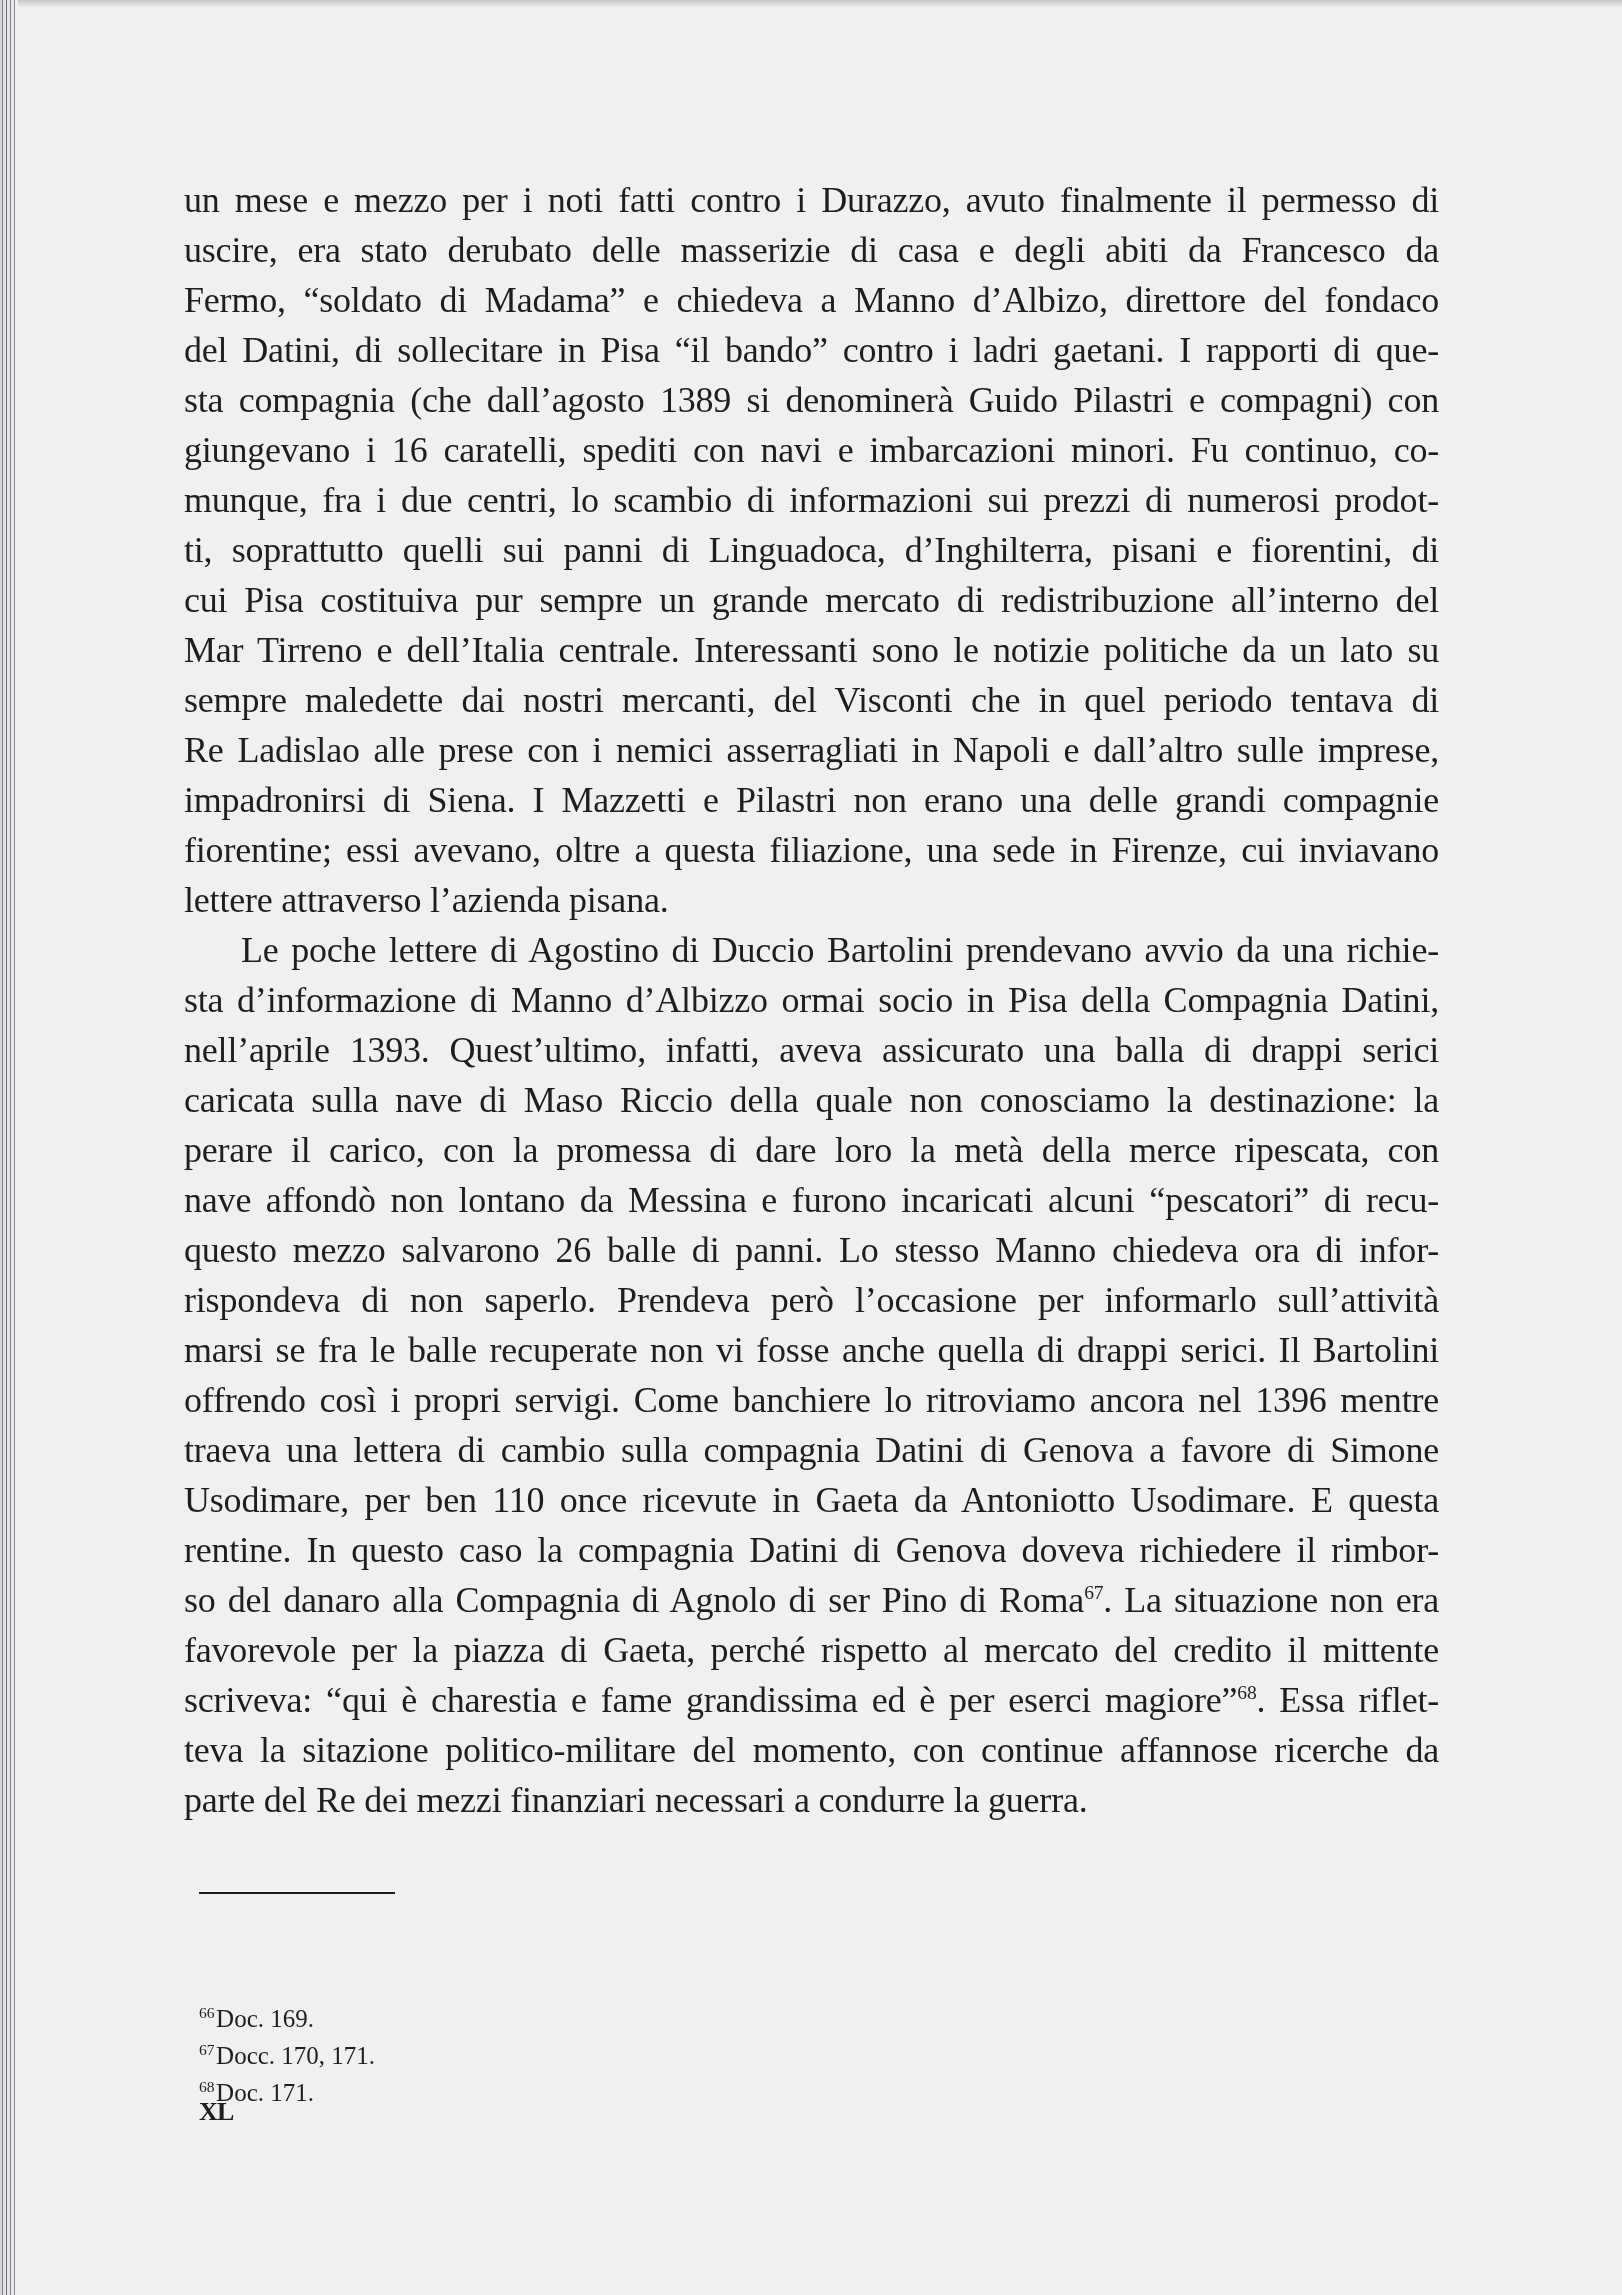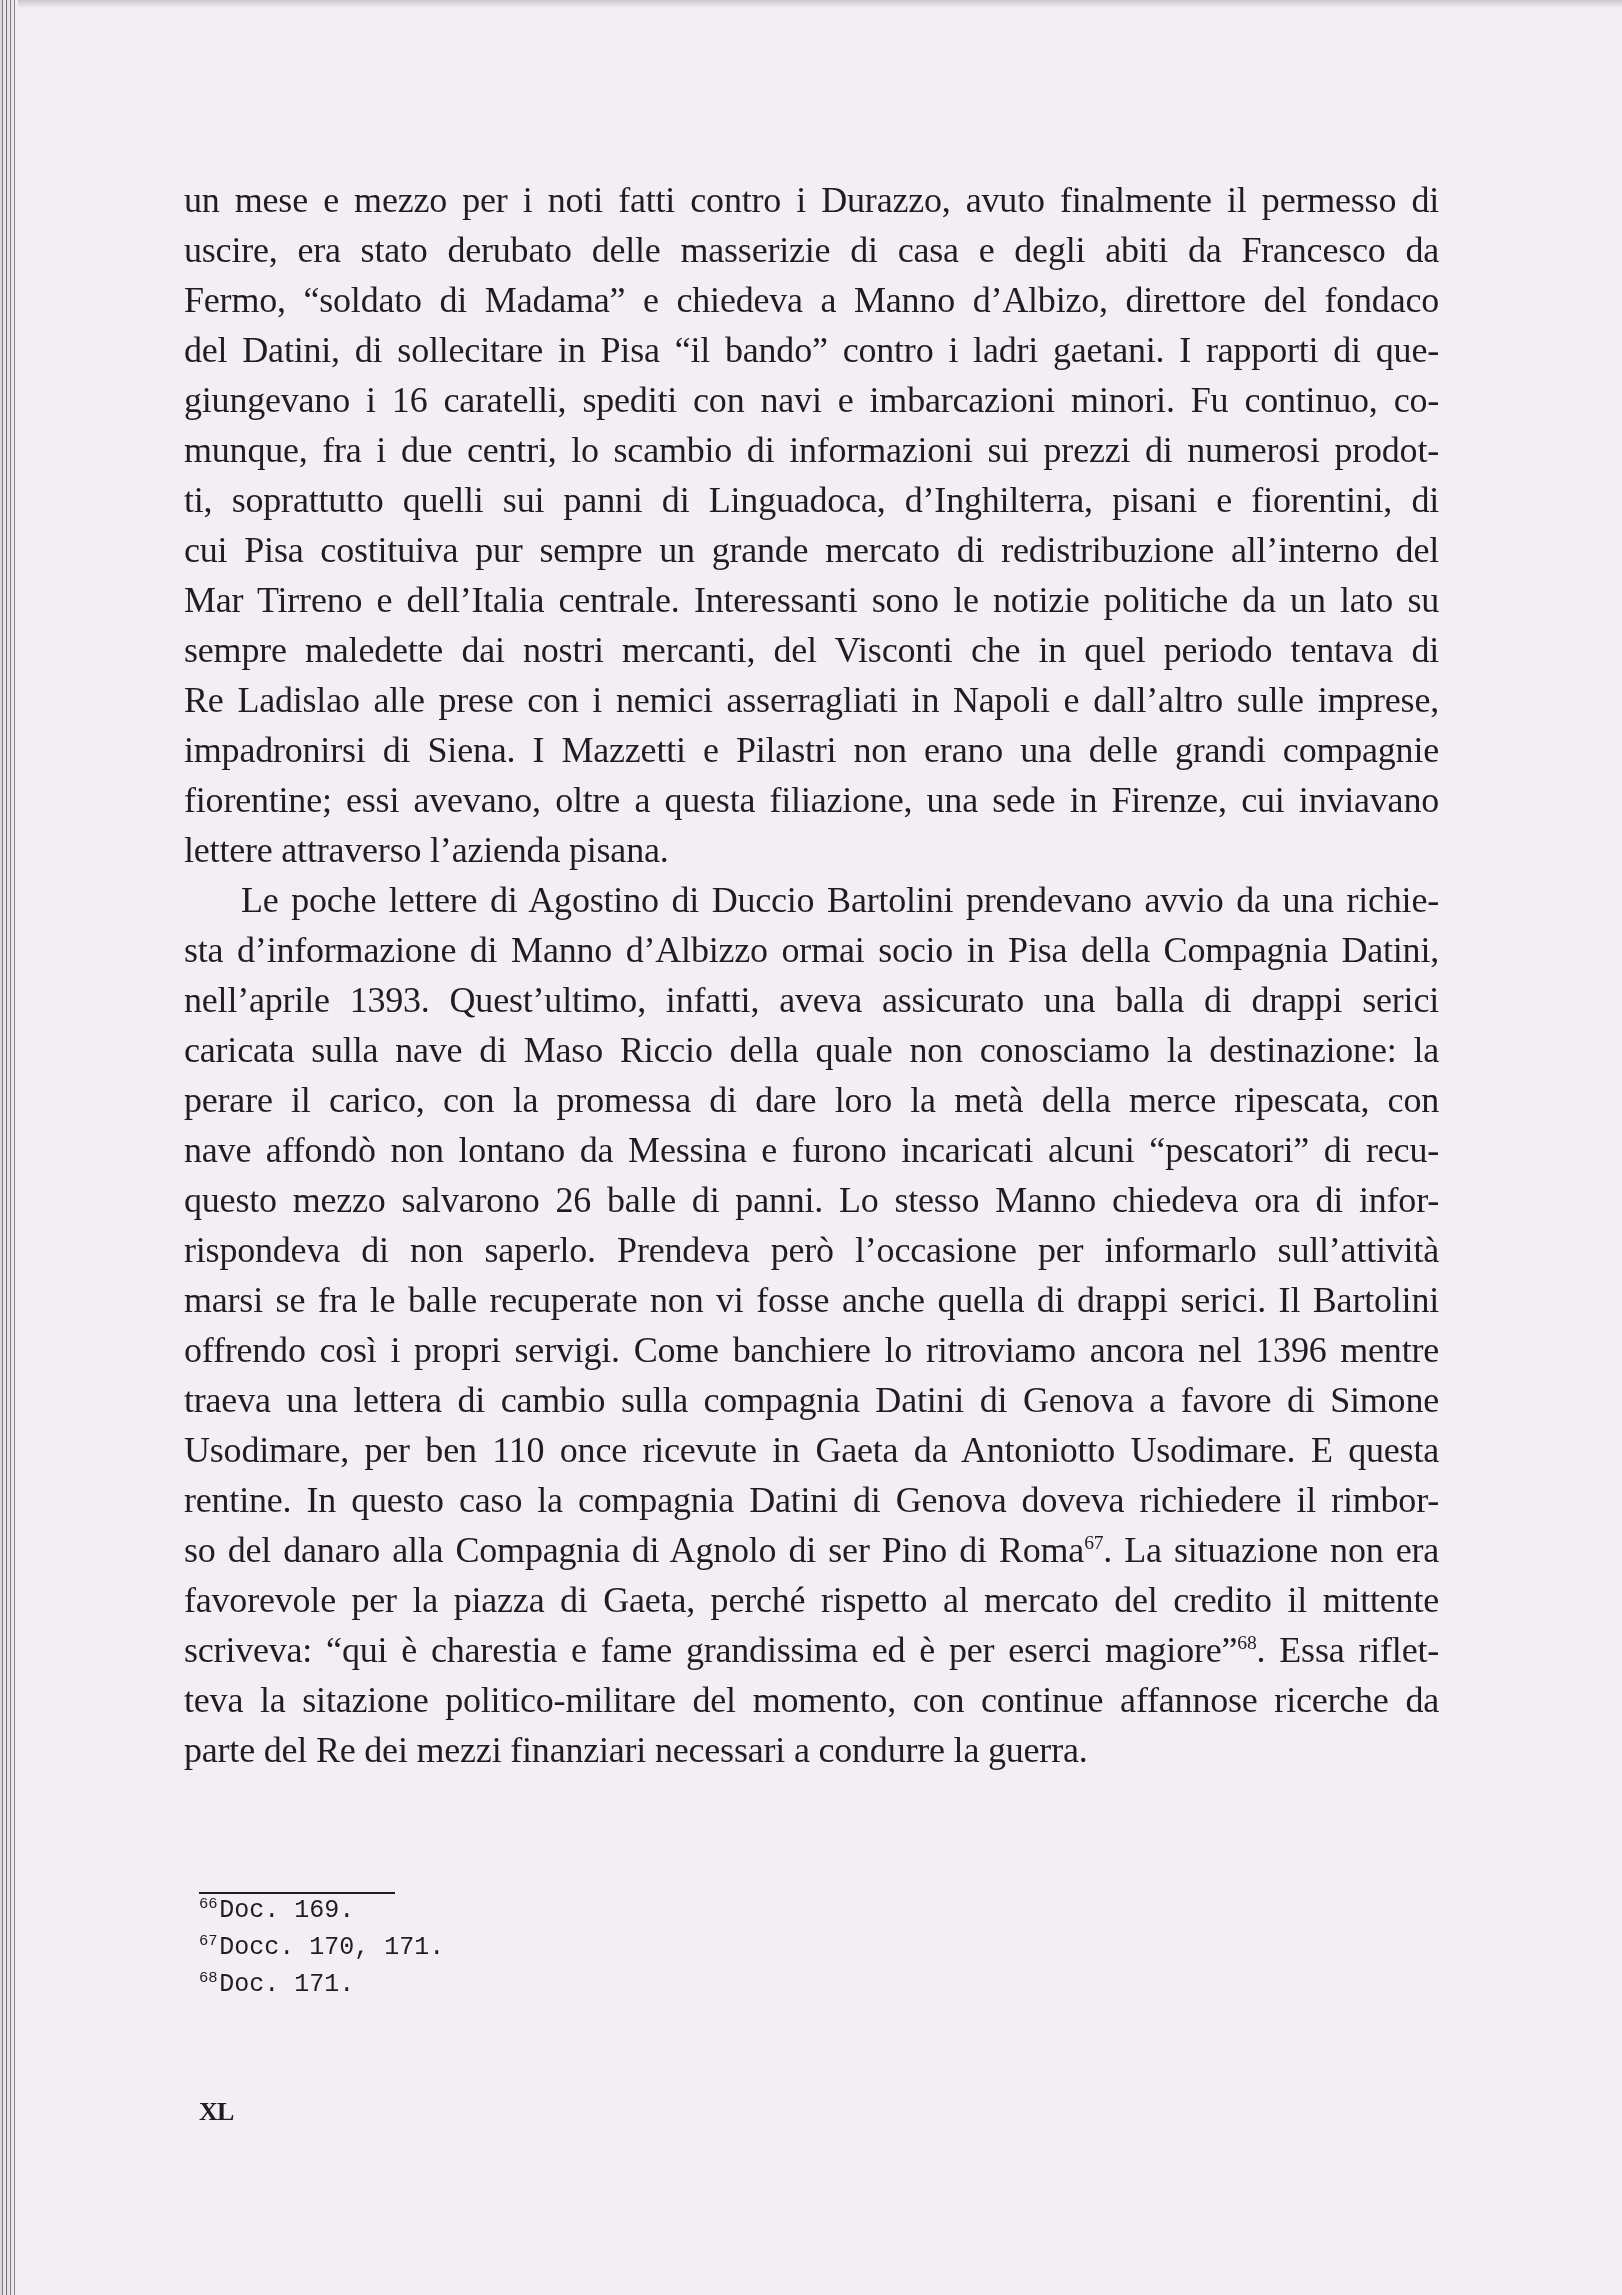--- a/index.html
+++ b/index.html
@@ -69,23 +69,22 @@
       position: absolute;
       left: 199px;
       top: 1892px;
       width: 196px;
       height: 2.4px;
       background: #1f1d1f;
     }
     .footnotes {
       position: absolute;
       left: 199px;
-      top: 1892px;
+      top: 2000px;
       width: 652px;
-      font-family: Liberation Mono, monospace;
     }
     .footnote {
       font-size: 25px;
       line-height: 37px;
       white-space: nowrap;
     }
     .footnote sup {
       font-size: 15.5px;
       vertical-align: 9px;
       line-height: 0;
@@ -104,20 +103,21 @@
 <body>
 
 <div class="top-edge"></div>
 <div class="page-edge"></div>
 
 <div class="text-block">
   <div class="line">un mese e mezzo per i noti fatti contro i Durazzo, avuto finalmente il permesso di</div>
   <div class="line">uscire, era stato derubato delle masserizie di casa e degli abiti da Francesco da</div>
   <div class="line">Fermo, “soldato di Madama” e chiedeva a Manno d’Albizo, direttore del fondaco</div>
   <div class="line">del Datini, di sollecitare in Pisa “il bando” contro i ladri gaetani. I rapporti di que-</div>
+  <div class="line">sta compagnia (che dall’agosto 1389 si denominerà Guido Pilastri e compagni) con</div>
   <div class="line">giungevano i 16 caratelli, spediti con navi e imbarcazioni minori. Fu continuo, co-</div>
   <div class="line">munque, fra i due centri, lo scambio di informazioni sui prezzi di numerosi prodot-</div>
   <div class="line">ti, soprattutto quelli sui panni di Linguadoca, d’Inghilterra, pisani e fiorentini, di</div>
   <div class="line">cui Pisa costituiva pur sempre un grande mercato di redistribuzione all’interno del</div>
   <div class="line">Mar Tirreno e dell’Italia centrale. Interessanti sono le notizie politiche da un lato su</div>
   <div class="line">sempre maledette dai nostri mercanti, del Visconti che in quel periodo tentava di</div>
   <div class="line">Re Ladislao alle prese con i nemici asserragliati in Napoli e dall’altro sulle imprese,</div>
   <div class="line">impadronirsi di Siena. I Mazzetti e Pilastri non erano una delle grandi compagnie</div>
   <div class="line">fiorentine;  essi avevano, oltre a questa filiazione, una sede in Firenze, cui inviavano</div>
   <div class="line last">lettere attraverso l’azienda pisana.</div>

